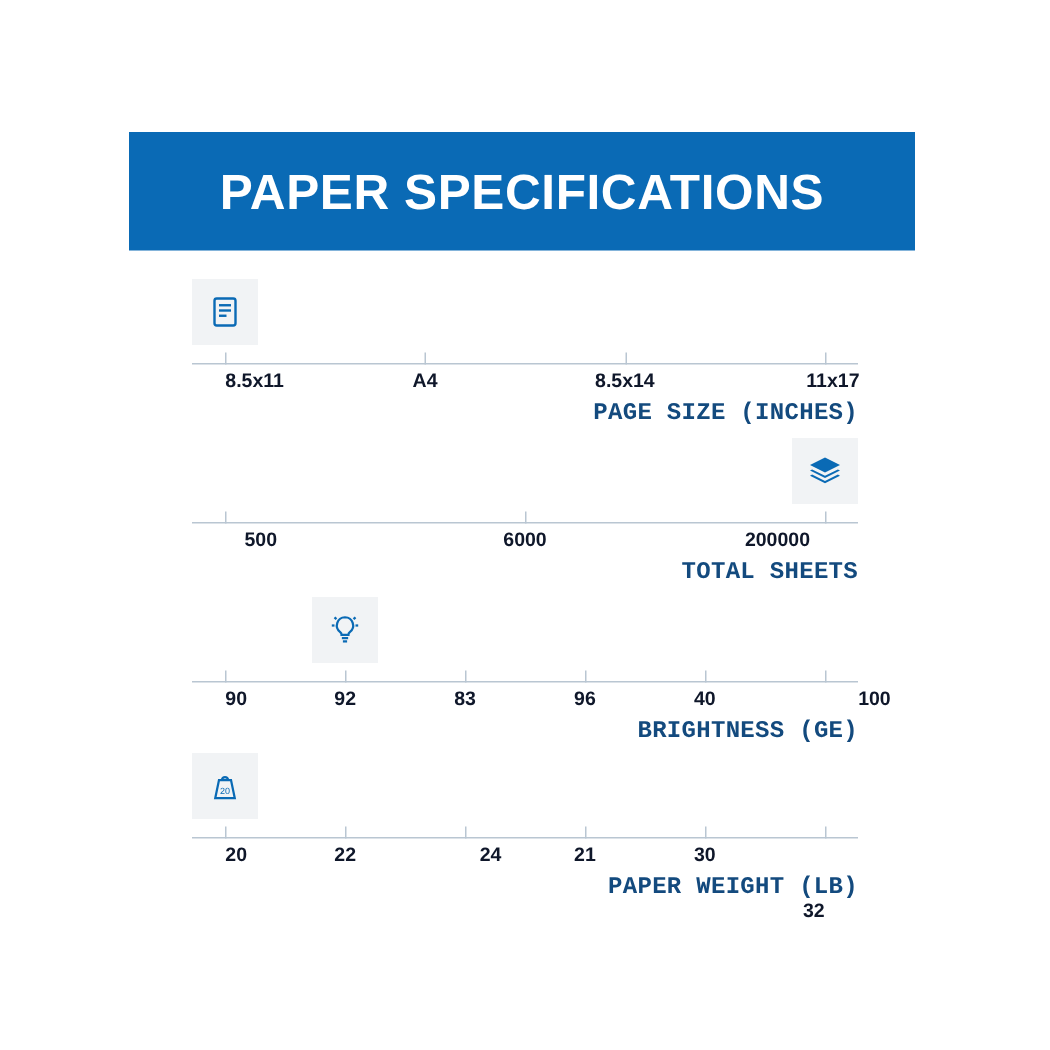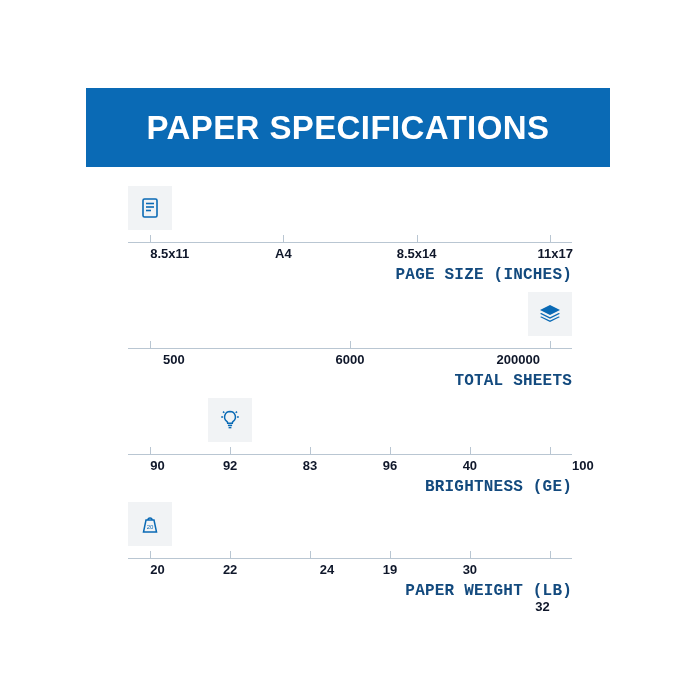--- a/index.html
+++ b/index.html
@@ -182,18 +182,18 @@
   </div>
   <div class="axis"></div>
   <div class="spec-label">PAPER WEIGHT (LB)</div>
 <div class="tickline" style="left: 22.2px;"></div>
     <div class="ticklabel edge-left" style="left: 22.2px;">20</div>
     <div class="tickline" style="left: 102.12px;"></div>
     <div class="ticklabel" style="left: 102.12px; text-align: center;">22</div>
     <div class="tickline" style="left: 182.04px;"></div>
     <div class="ticklabel" style="left: 199px;">24</div>
     <div class="tickline" style="left: 261.96px;"></div>
-    <div class="ticklabel" style="left: 261.96px;">19</div>
+    <div class="ticklabel" style="left: 261.96px;">21</div>
     <div class="tickline" style="left: 341.88px;"></div>
     <div class="ticklabel" style="left: 341.88px;">30</div>
     <div class="tickline" style="left: 421.8px;"></div>
     <div class="ticklabel edge-right" style="left: 421.8px; margin-top: 37px;">32</div>
   </div>
 
 </body></html>

